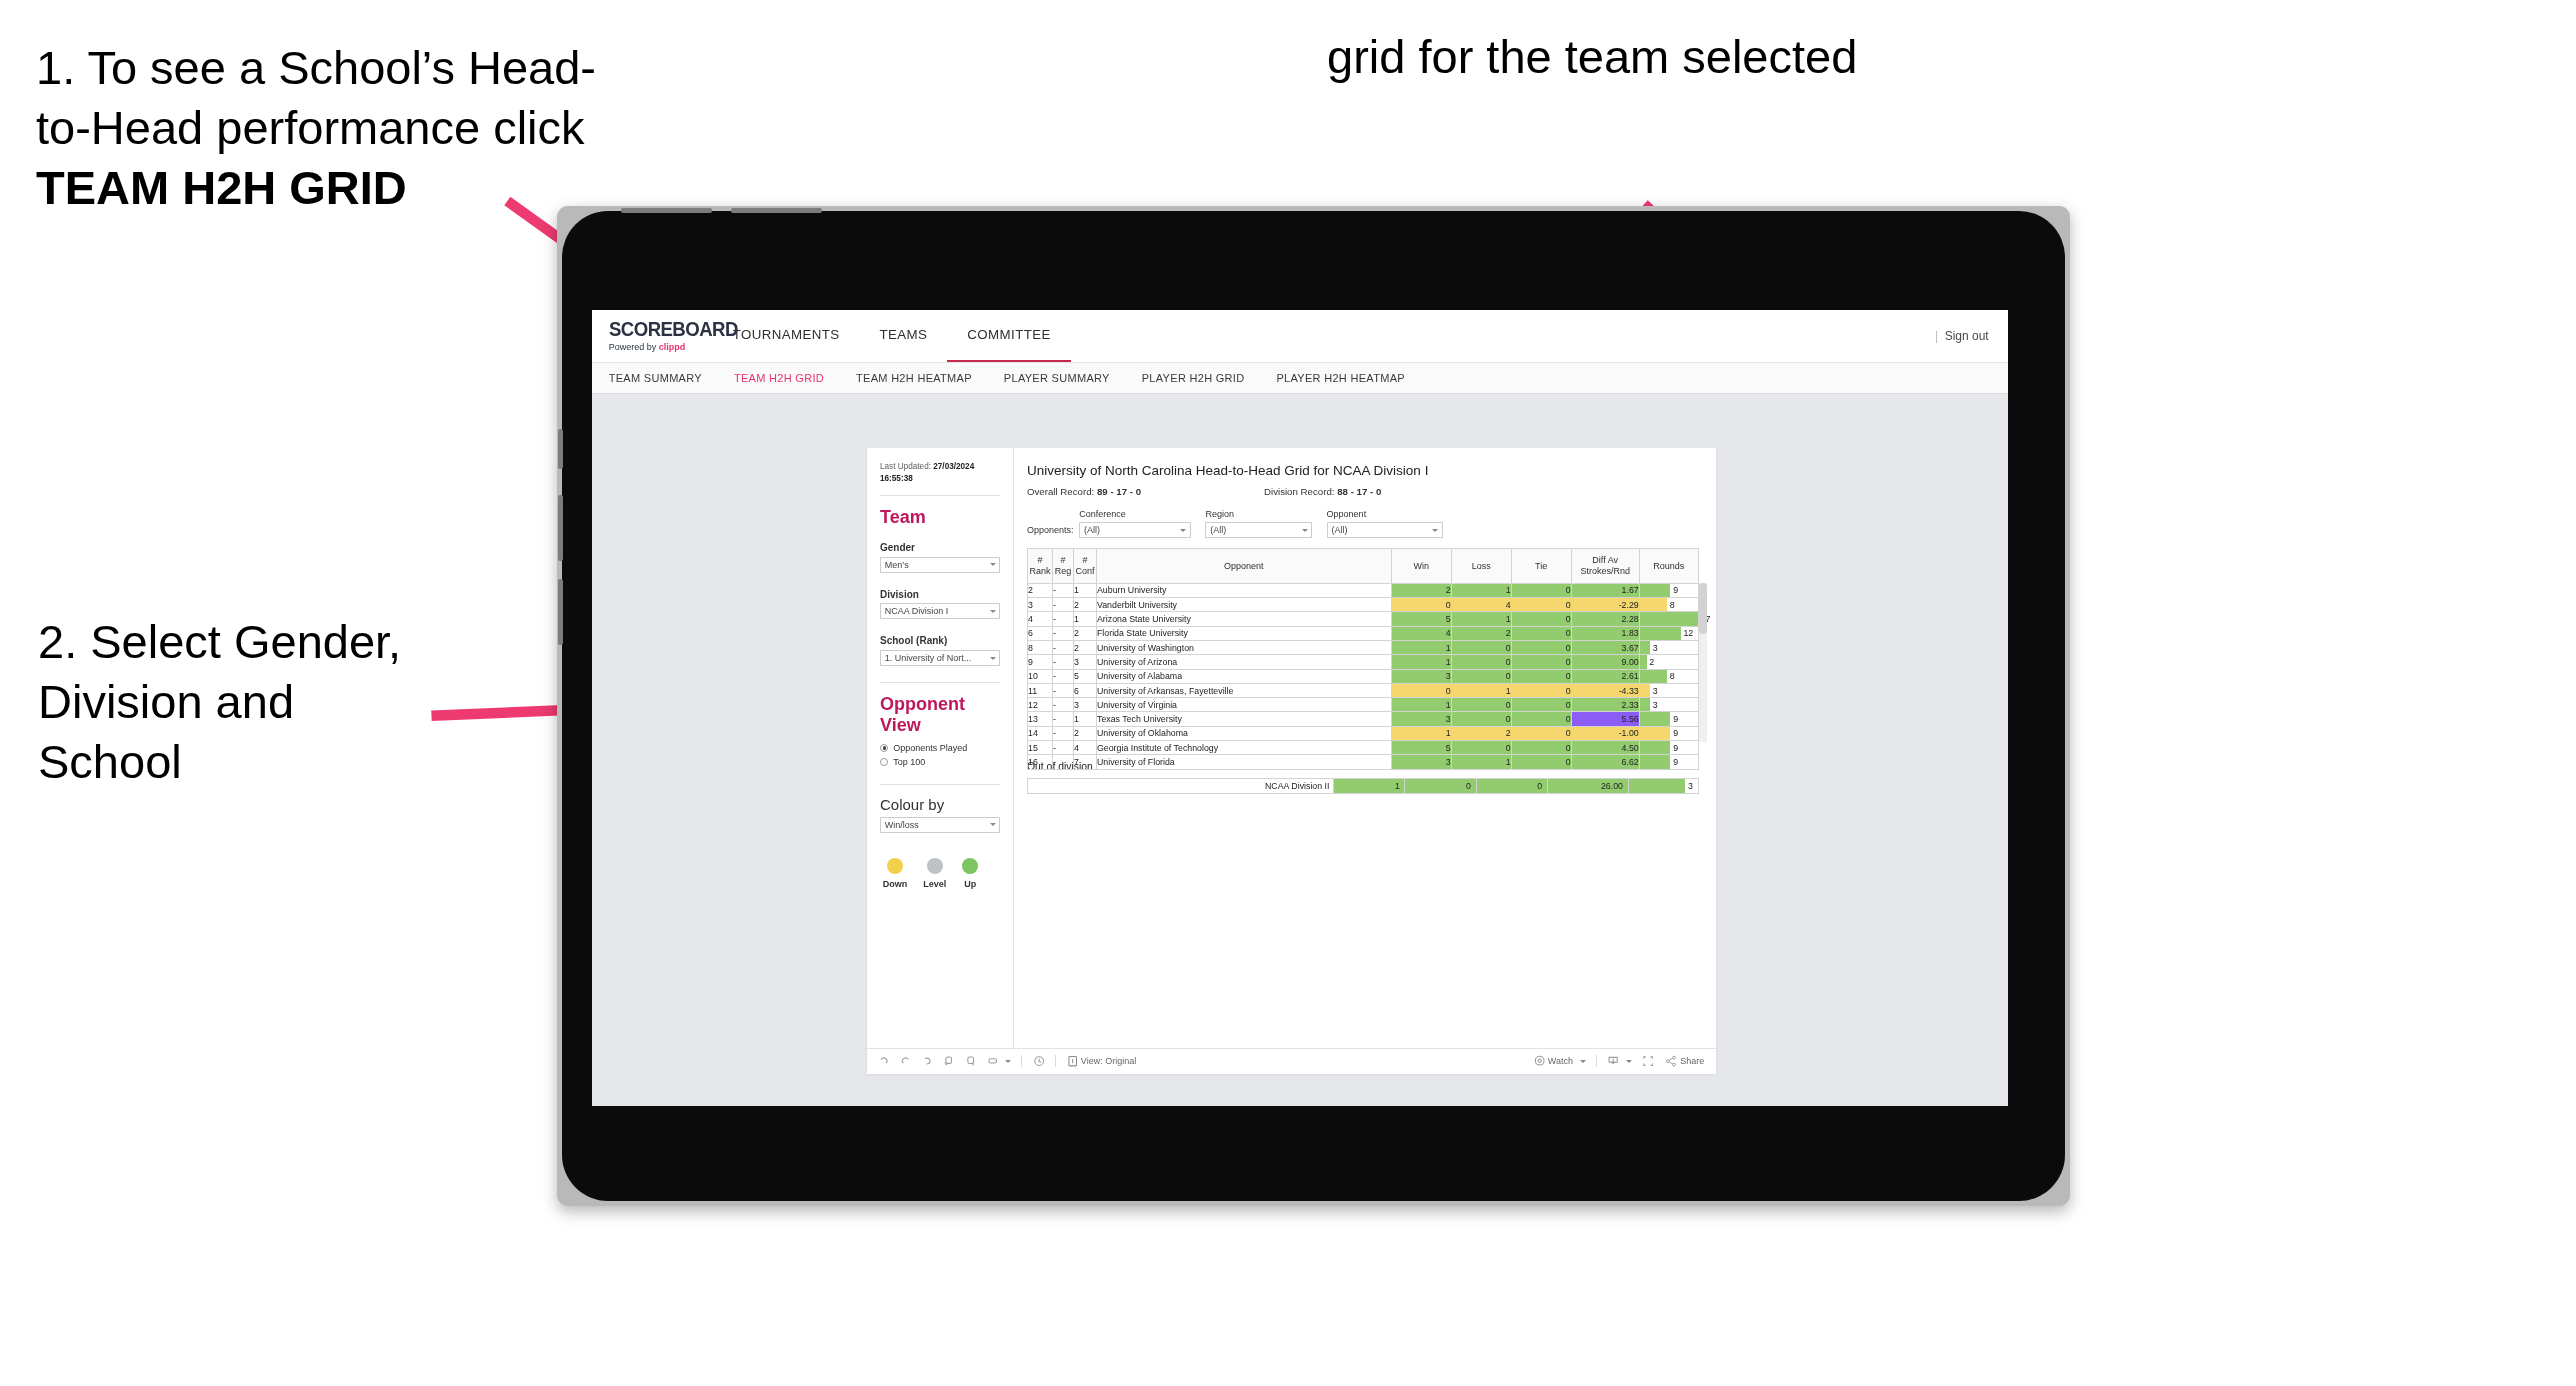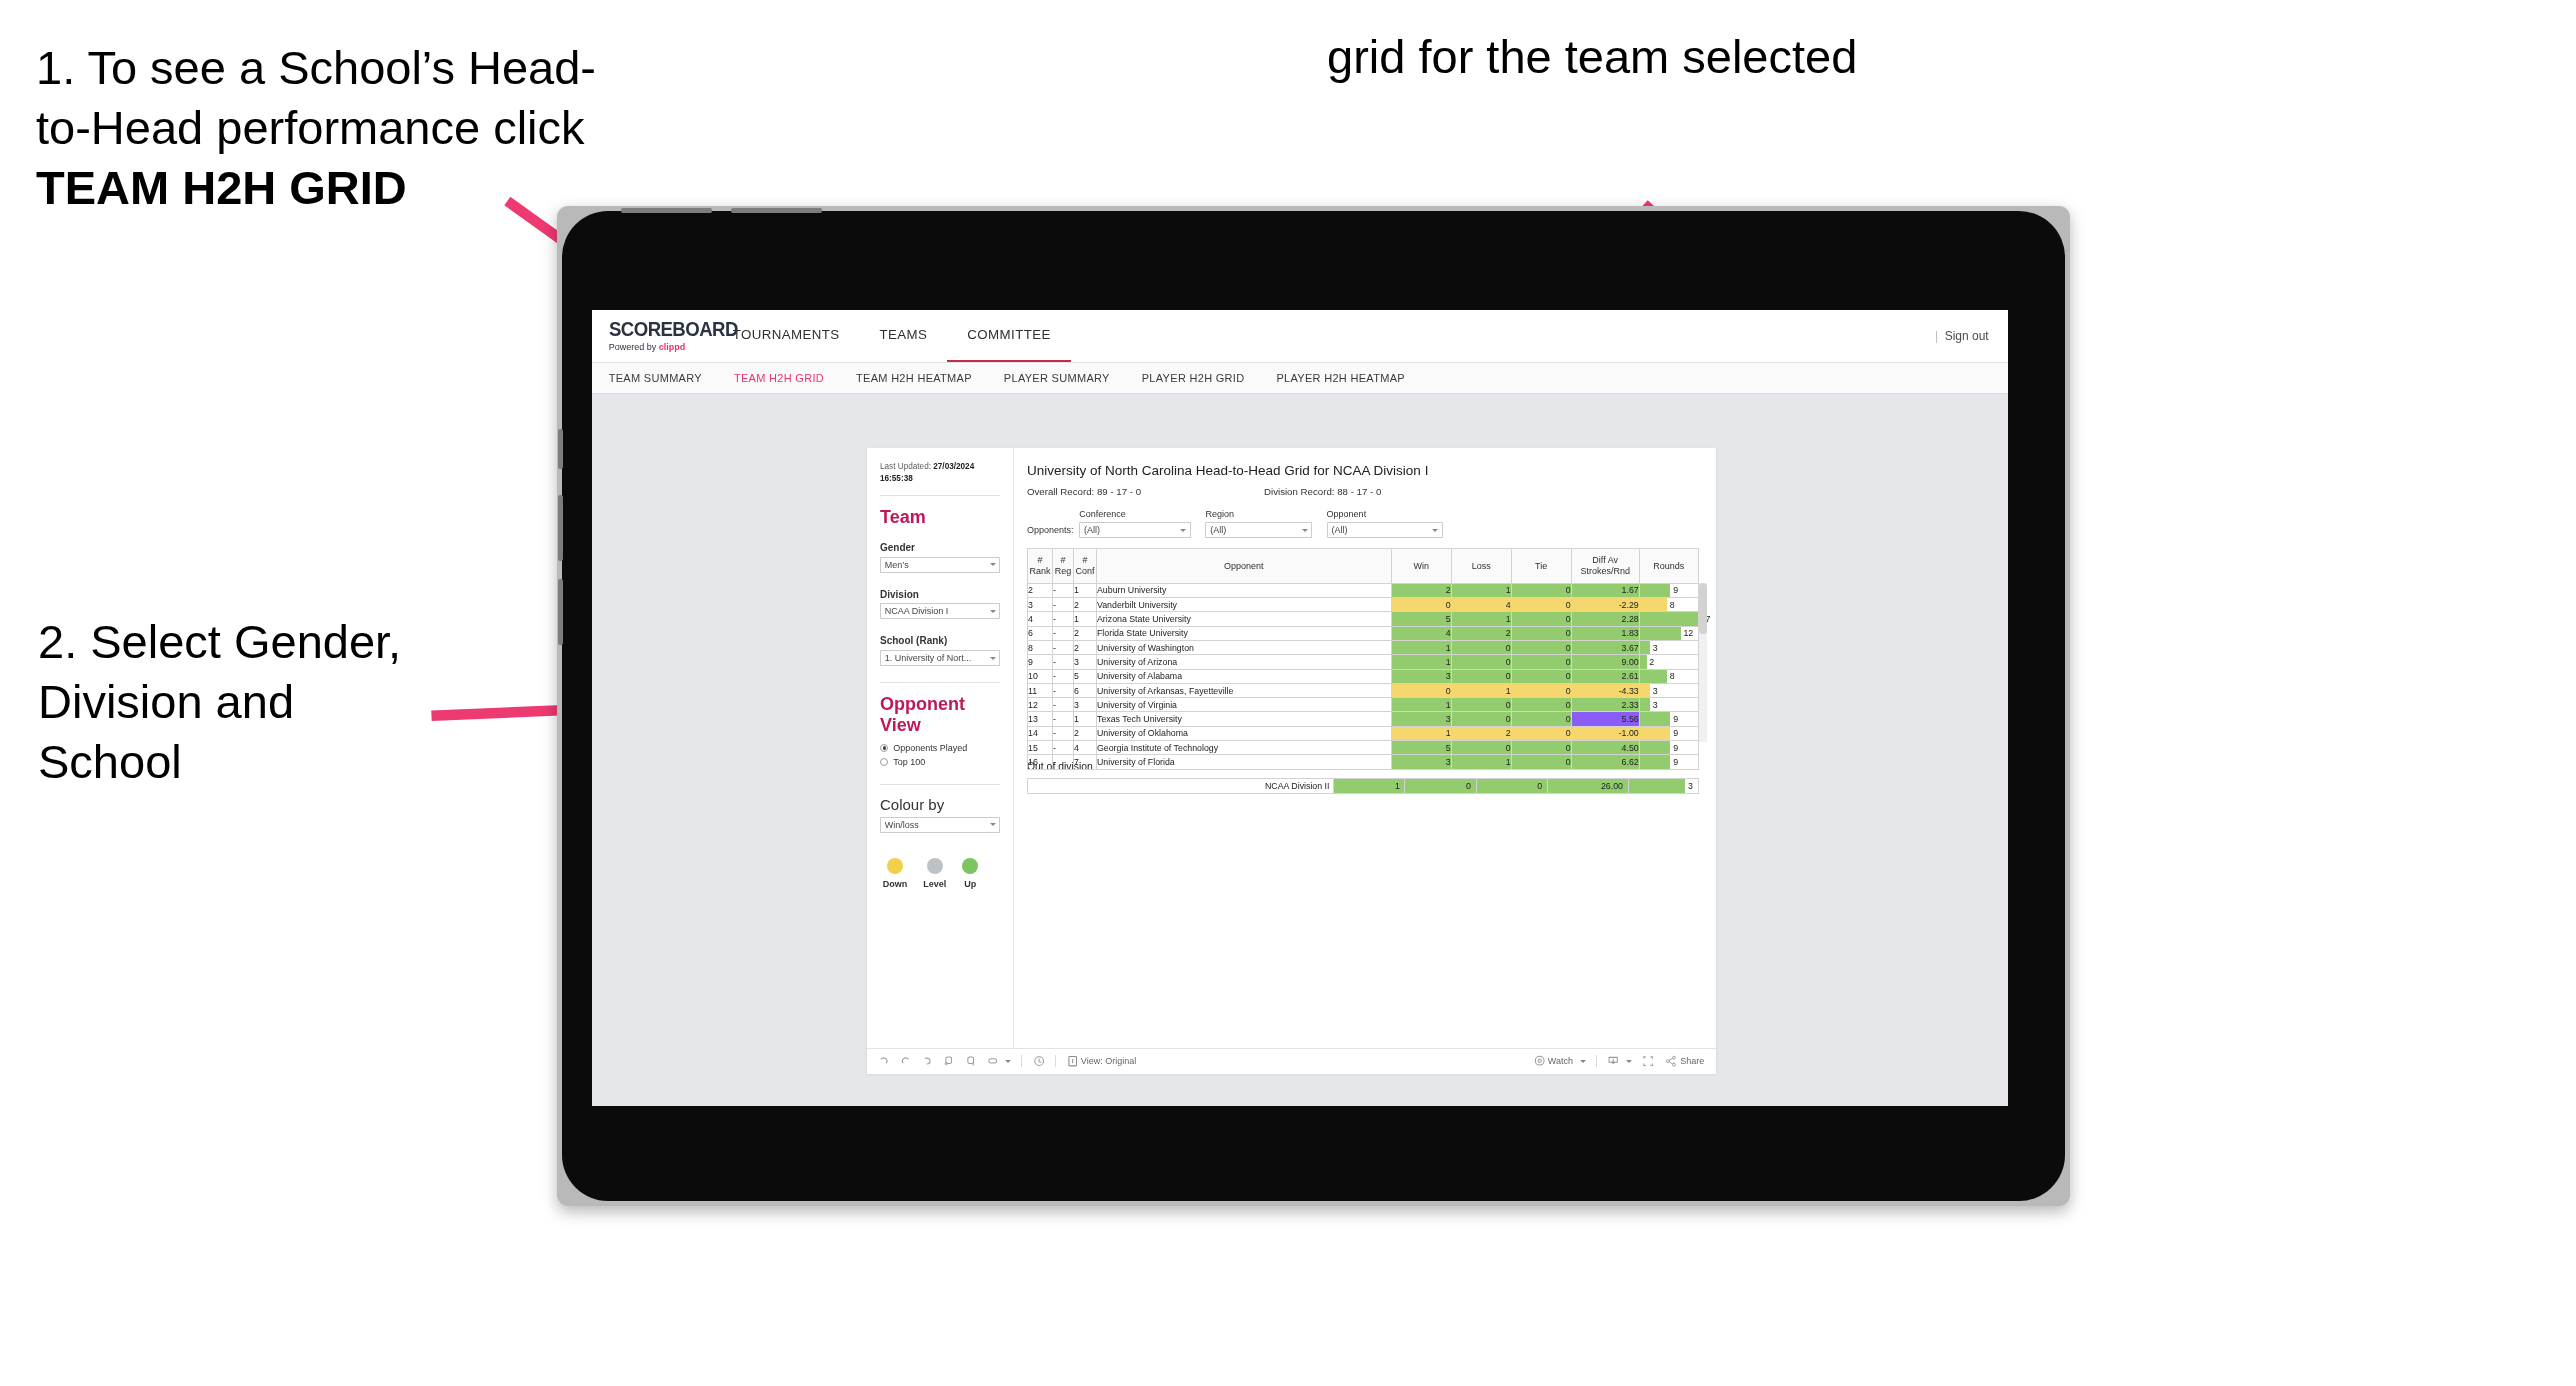--- a/index.html
+++ b/index.html
@@ -133,21 +133,21 @@
   .legend{display:flex;gap:16px;margin-top:25px;padding-left:2.8px;}
   .legend .l-item{text-align:center;}
   .legend .dot{width:16px;height:16px;border-radius:50%;margin:0 auto 4.7px;}
   .legend .l-lab{font-size:9px;color:#333;font-weight:bold;}
 
   
   .content{flex:1;padding:15px 17px 0 13.3px;box-sizing:border-box;overflow:hidden;position:relative;}
   .viz-title{font-size:13.5px;color:#222;margin:0 0 8.5px;font-weight:normal;}
   .records{display:flex;font-size:9.7px;color:#333;margin-bottom:12.3px;}
   .records .r1{width:237px;}
-  .records b{font-weight:normal;}
+  .records b{font-weight:bold;}
   .filters{display:flex;align-items:flex-end;margin-bottom:9.5px;gap:0;}
   .filters .opp-label{font-size:9px;color:#333;padding-bottom:2.8px;margin-right:5.7px;white-space:nowrap;}
   .filter-col{margin-right:14.2px;}
   .filter-col .f-lab{font-size:9px;color:#333;margin-bottom:2.8px;}
   .filter-col .tbl-select{width:112px;}
   .filter-col.w2 .tbl-select{width:107px;}
   .filter-col.w3 .tbl-select{width:116px;}
 
   
   .grid-wrap{position:relative;height:194px;}

